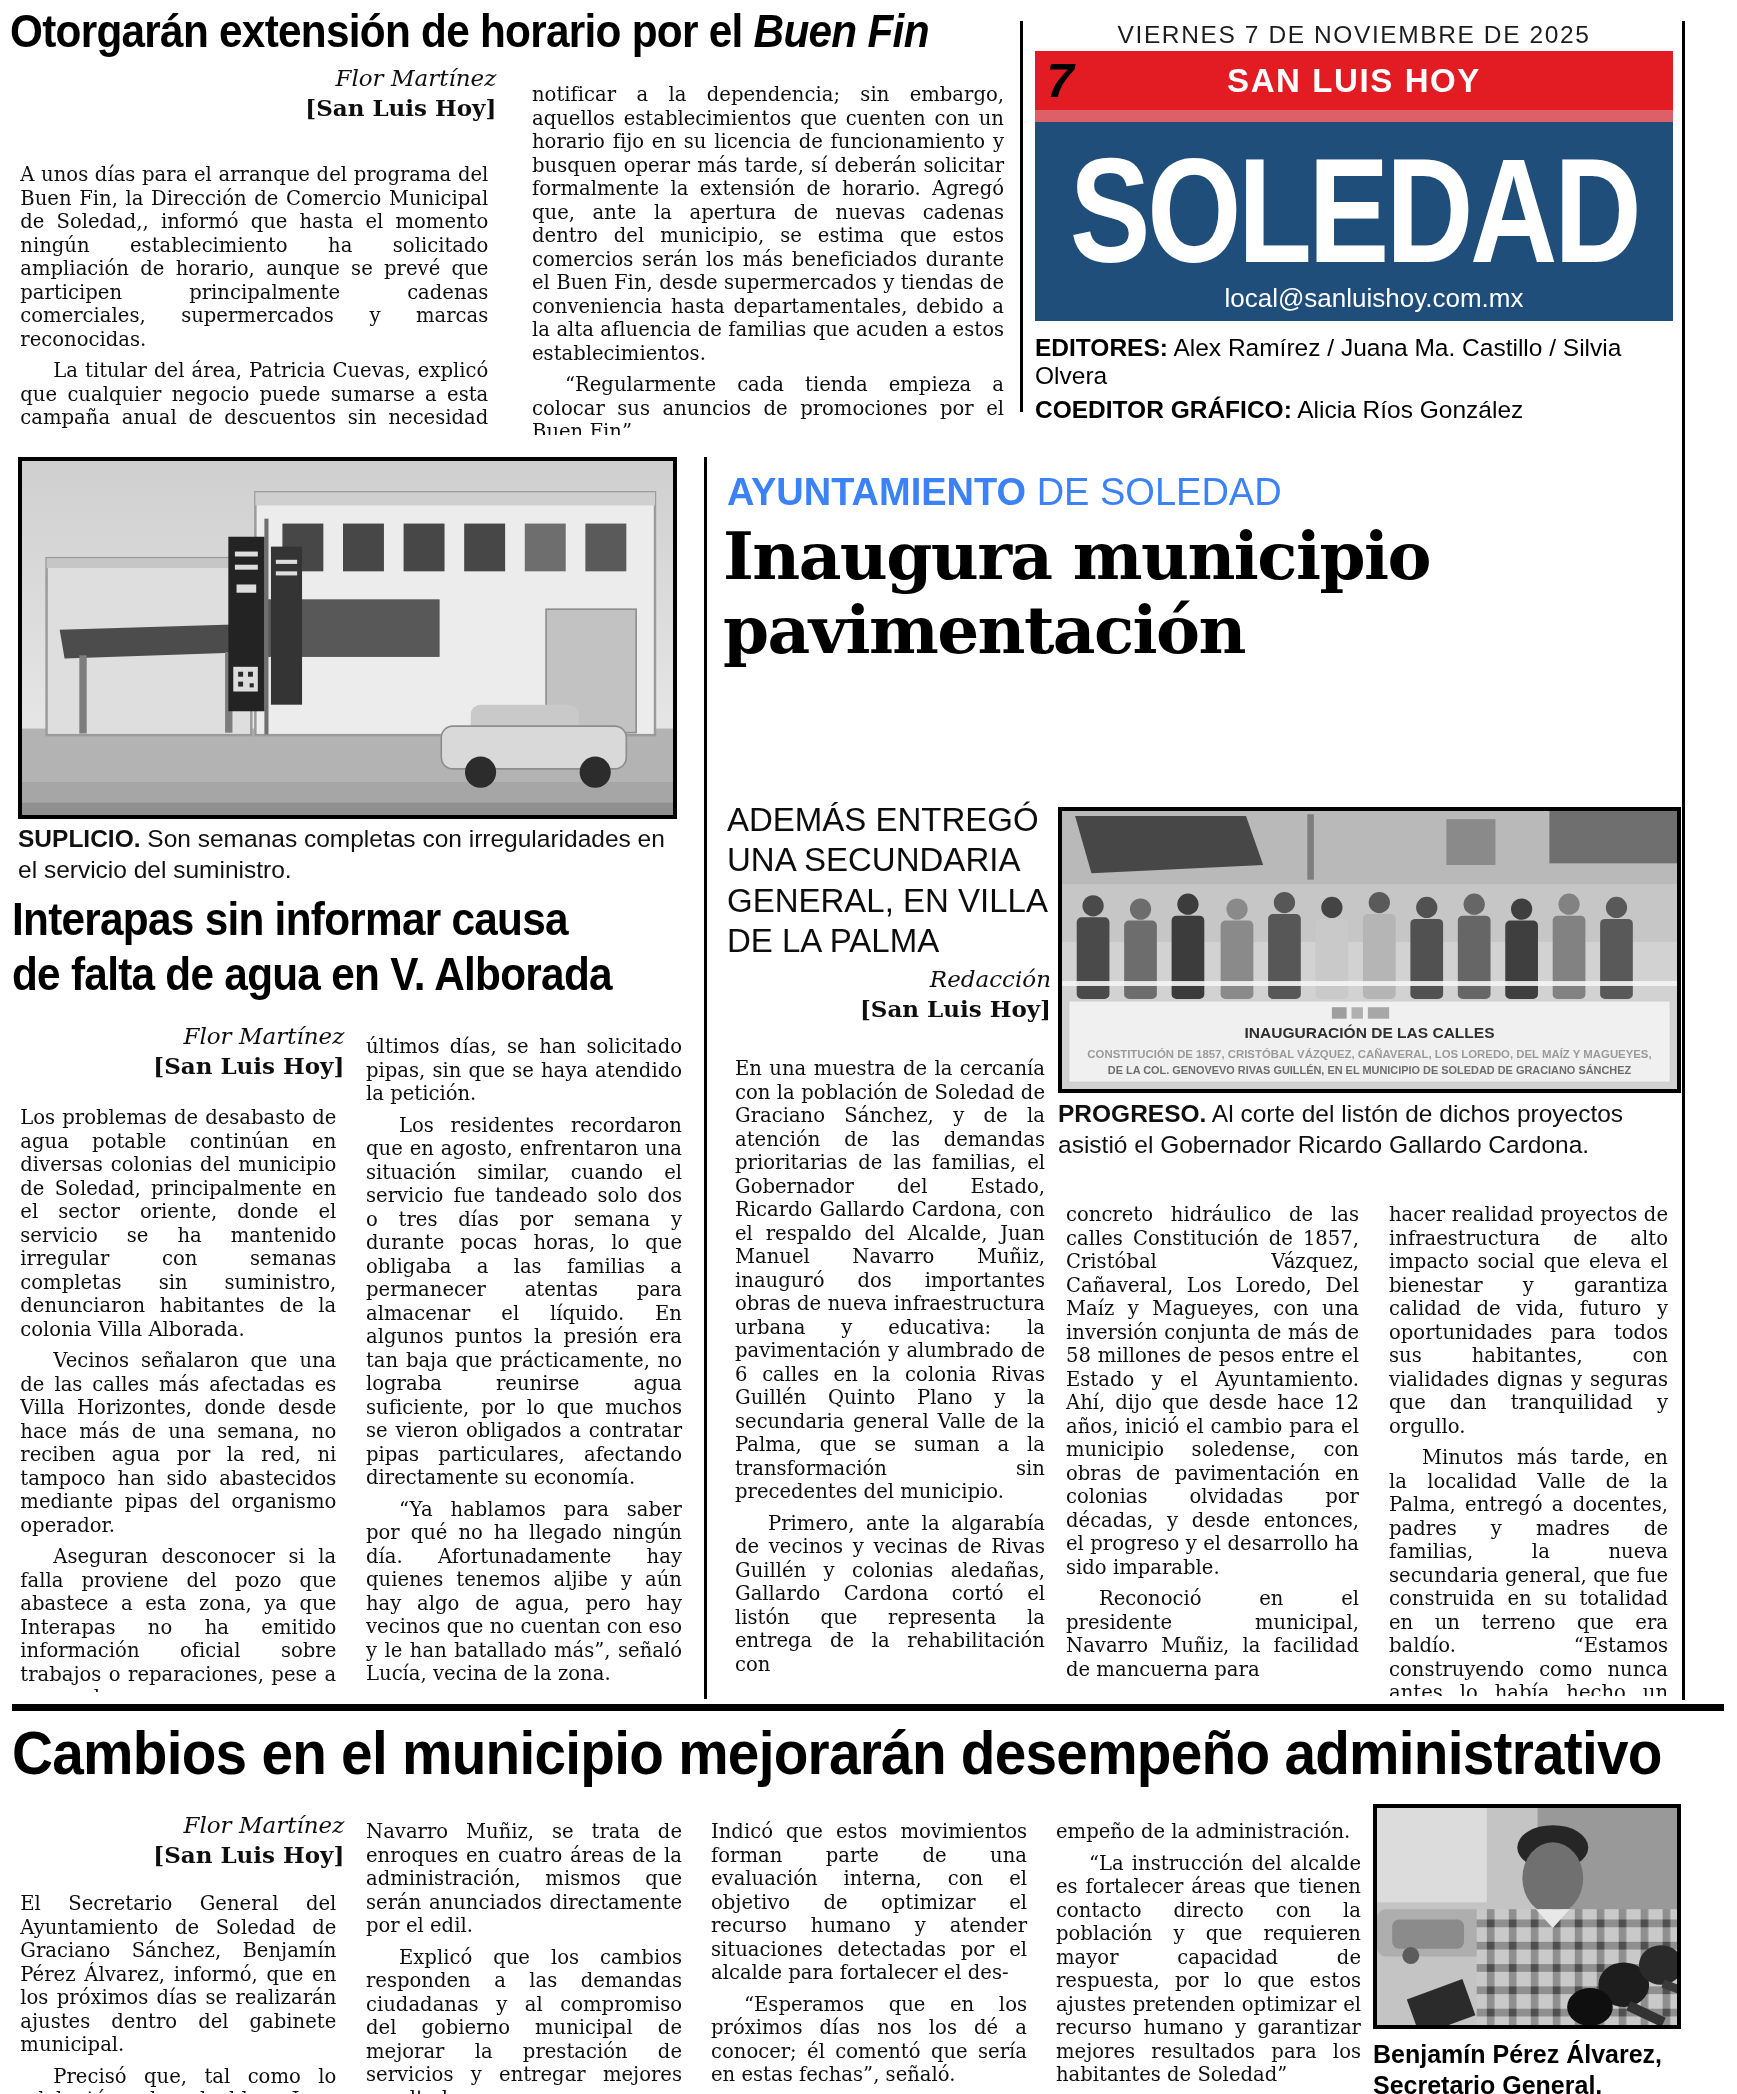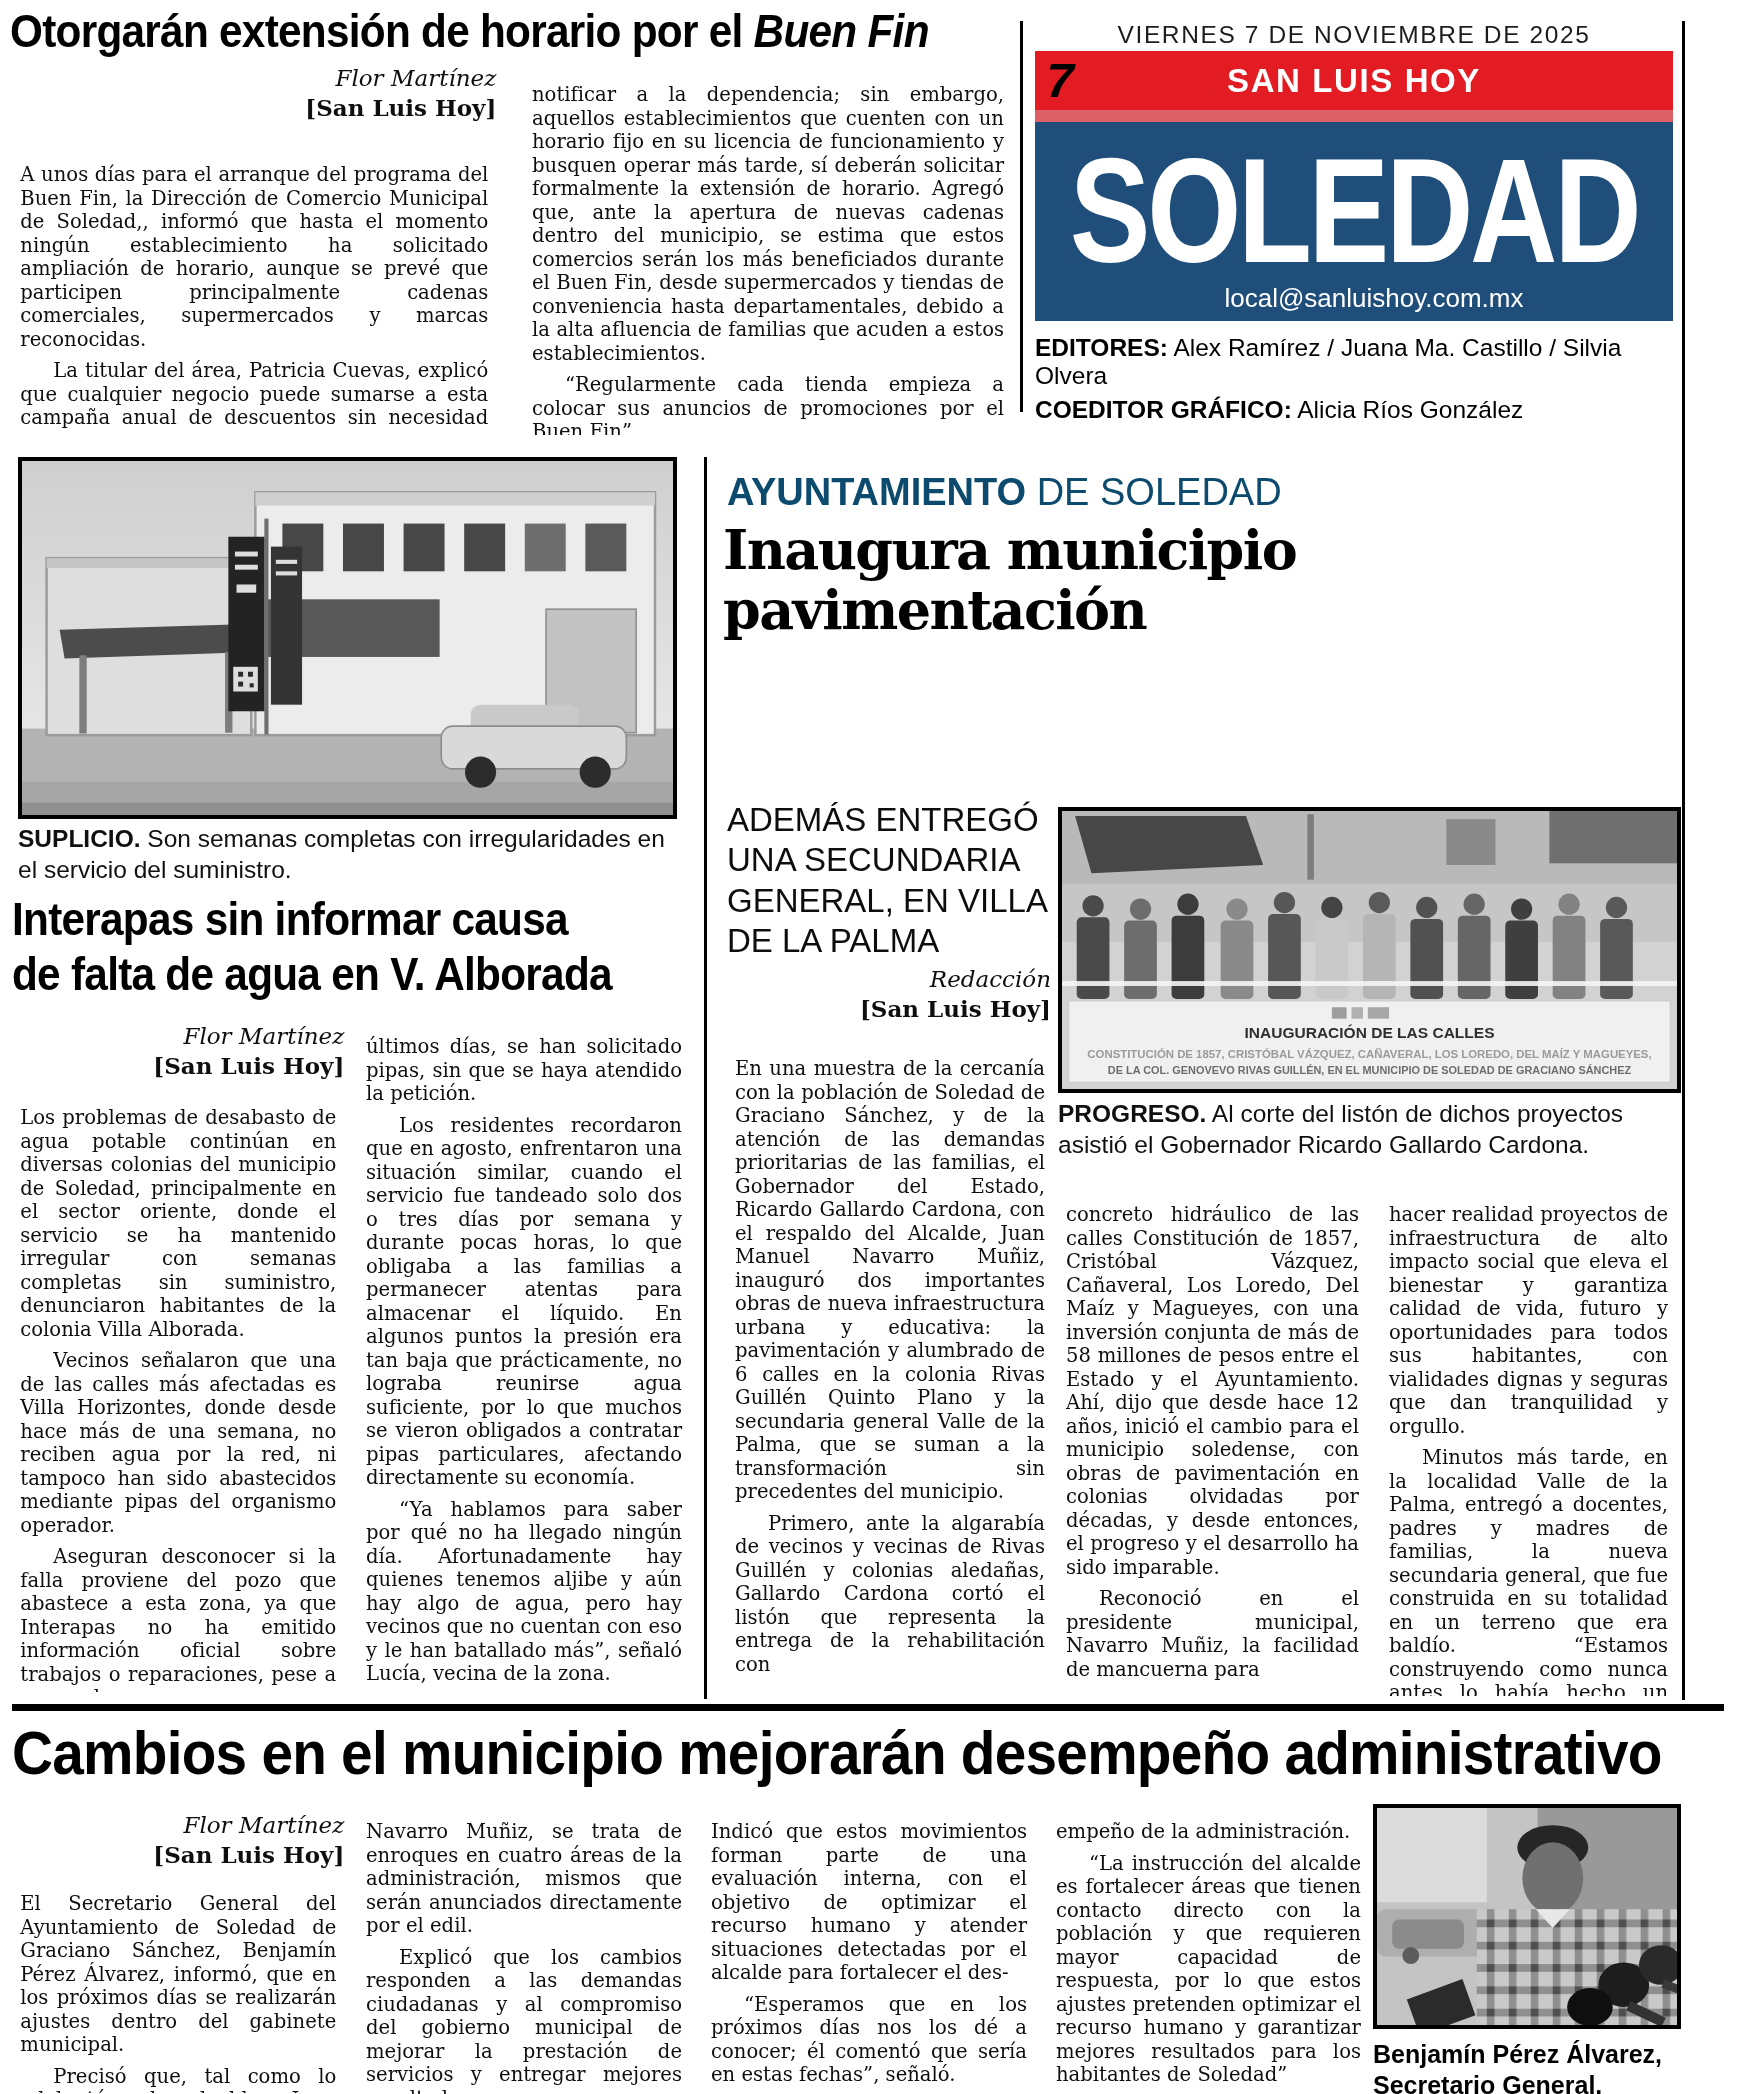--- a/index.html
+++ b/index.html
@@ -30,22 +30,22 @@
            font-weight:bold;font-size:33px;letter-spacing:1.6px;color:#fff;}
   .m-pink{height:12.3px;background:#dd5f68;}
   .m-blue{position:relative;height:199px;background:#1f4e7a;overflow:hidden;}
   .m-soledad{position:absolute;left:0;right:0;top:3.3px;text-align:center;
              font-family:"Liberation Sans",sans-serif;font-weight:bold;font-size:121px;
              letter-spacing:-3.3px;color:#fff;transform:scaleY(1.22);transform-origin:center top;}
   .m-email{position:absolute;left:0;right:0;bottom:6.5px;text-align:center;
            font-family:"Liberation Sans",sans-serif;font-size:26px;color:#fff;padding-left:40px;}
   .m-editors{margin-top:13px;font-family:"Liberation Sans",sans-serif;font-size:24.5px;color:#000;}
   .m-editors > div + div{margin-top:6.5px;}
-  .kicker{font-family:"Liberation Sans",sans-serif;font-size:38px;color:#0c4a6e;}
-  .hl-slab{font-family:"DejaVu Serif",serif;font-weight:bold;font-size:54px;line-height:1.12;
+  .kicker{font-family:"Liberation Sans",sans-serif;font-size:38px;color:#3b82f6;}
+  .hl-slab{font-family:"DejaVu Serif",serif;font-weight:bold;font-size:66px;line-height:1.12;
            letter-spacing:-1.6px;color:#000;}
   .deck{font-family:"Liberation Sans",sans-serif;font-size:33px;line-height:1.22;color:#0d0d0d;}
   .cap3{font-family:"Liberation Sans",sans-serif;font-weight:bold;font-size:25px;line-height:1.25;color:#000;}
 </style>
 </head>
 <body>
 
 <div class="page">
 
   <div class="abs" style="left:9.8px;top:3.3px;width:1008px;height:54px">

